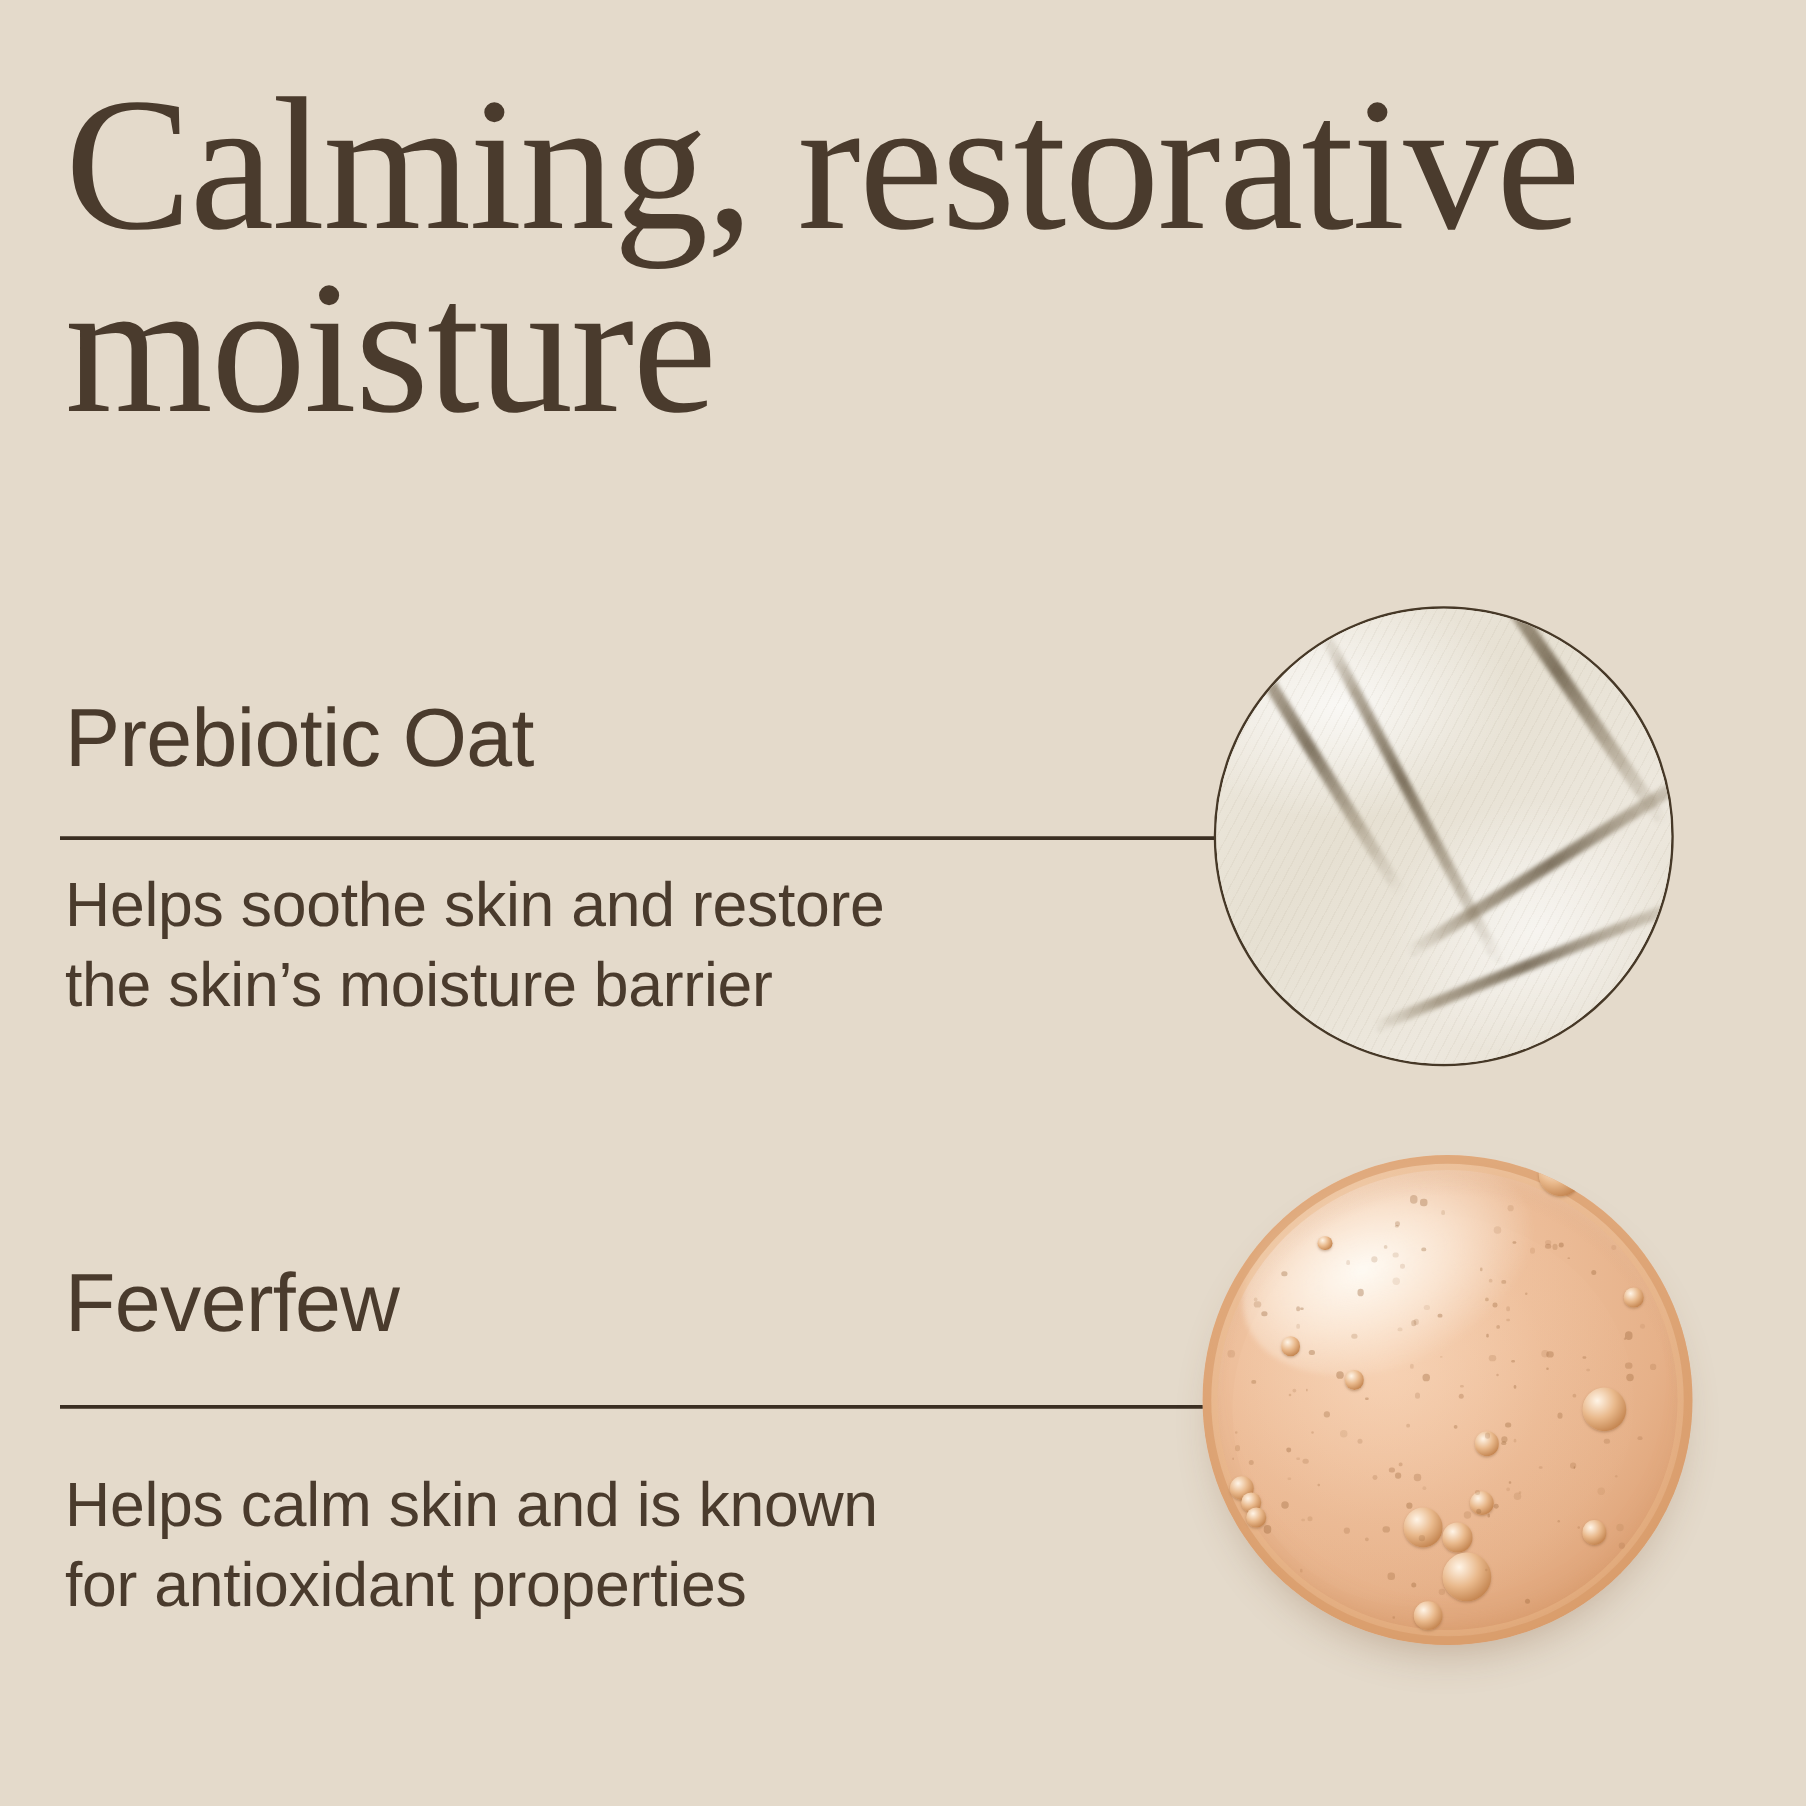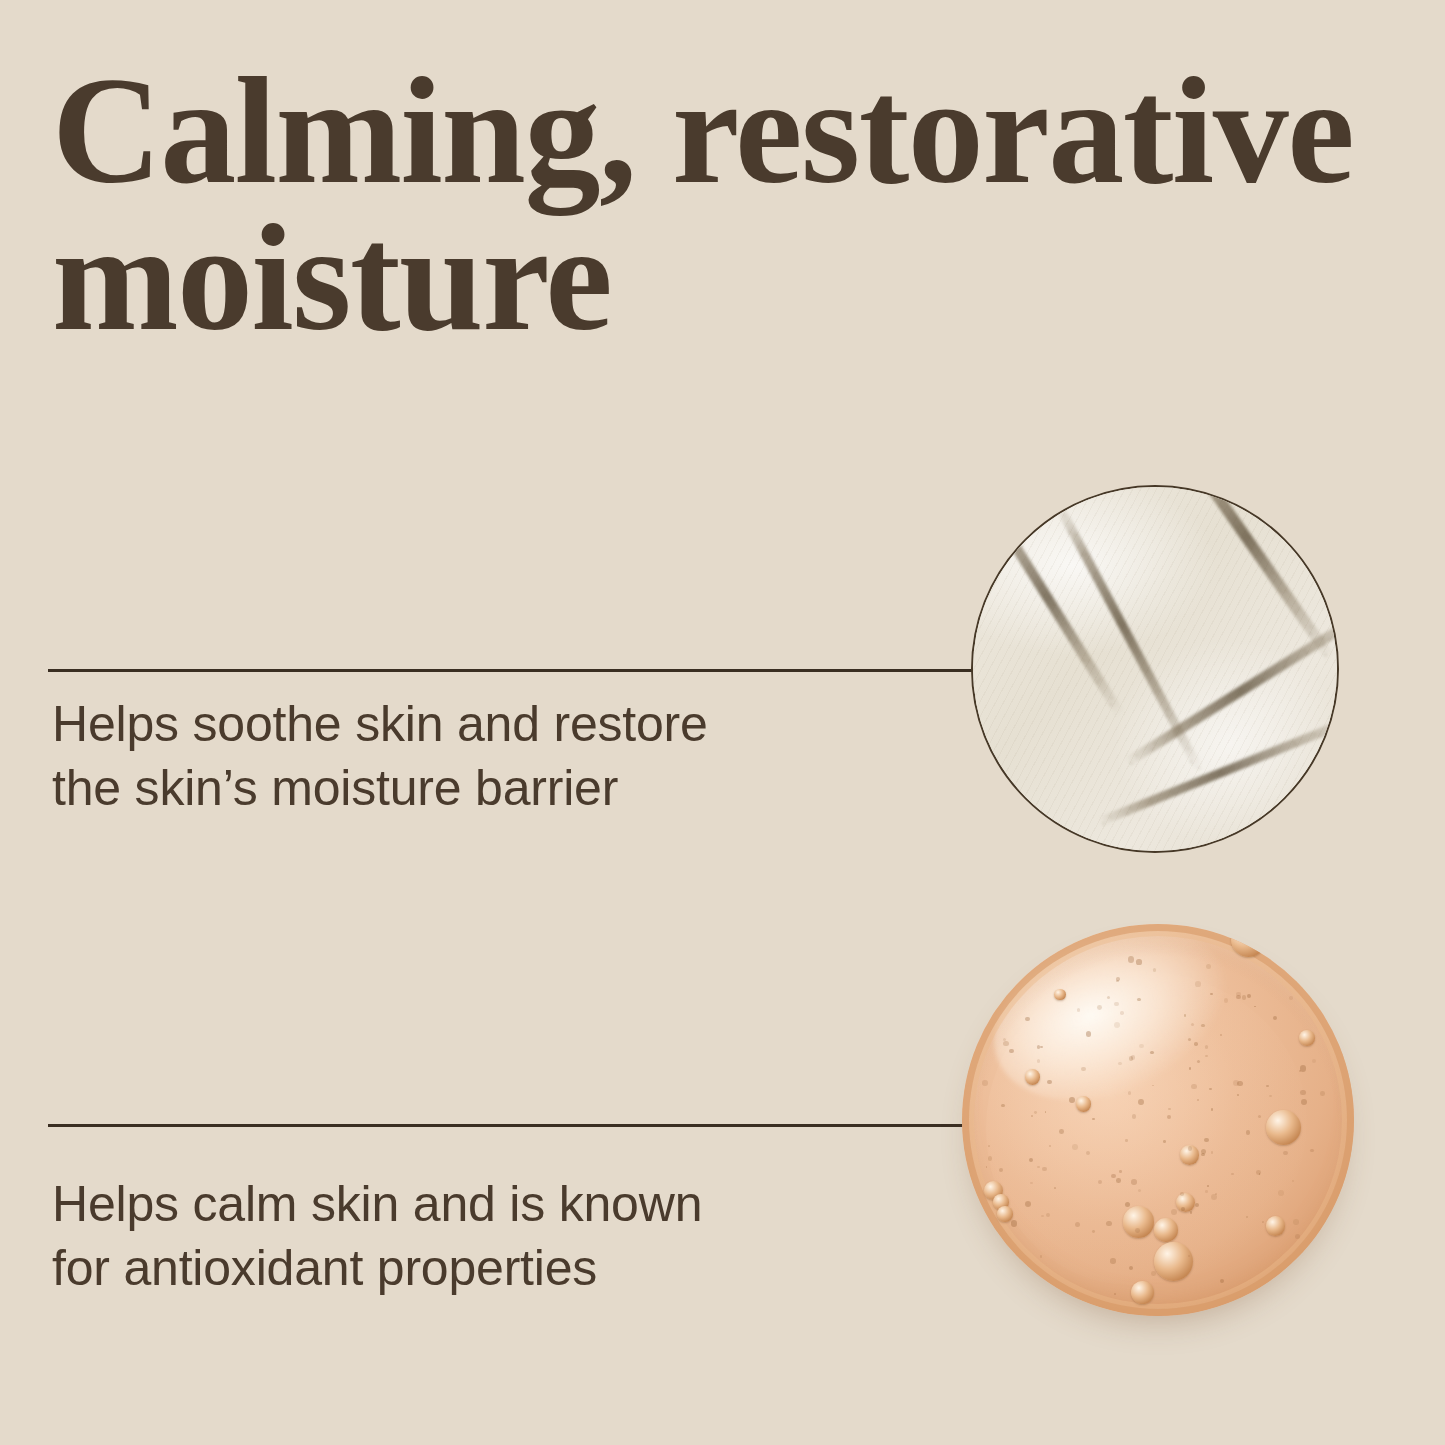--- a/index.html
+++ b/index.html
@@ -26,21 +26,21 @@
   .headline {
     position: absolute;
     left: 52px;
     top: 58px;
     width: 1330px;
     font-family: "Liberation Serif", "DejaVu Serif", serif;
     font-size: 152px;
     line-height: 0.97;
     letter-spacing: -1.5px;
     color: #4A3B2D;
-    font-weight: 700;
+    font-weight: 400;
     white-space: pre-line;
   }
 
   
   .ingredient {
     position: absolute;
     left: 52px;
   }
   .ingredient-title {
     font-family: "Liberation Sans", sans-serif;
@@ -219,20 +219,21 @@
   }
 </style>
 </head>
 <body>
 
 <div class="page">
 
   <div class="headline">Calming, restorative
 moisture</div>
 
+  <h2 class="ingredient ingredient-title" id="oat-title">Prebiotic Oat</h2>
 
   <div class="rule" id="rule-oat"></div>
 
   <p class="ingredient ingredient-desc" id="oat-desc">Helps soothe skin and restore
 the skin’s moisture barrier</p>
 
   <div class="swatch" id="swatch-oat">
     <div class="oat-surface">
       <div class="oat-fibers"></div>
       <div class="ridge" id="ridge-a">
@@ -246,20 +247,21 @@
       </div>
       <div class="ridge" id="ridge-d">
         <div class="ridge-grain"></div>
       </div>
       <div class="ridge" id="ridge-e">
         <div class="ridge-grain"></div>
       </div>
     </div>
   </div>
 
+  <h2 class="ingredient ingredient-title" id="fev-title">Feverfew</h2>
 
   <div class="rule" id="rule-fev"></div>
 
   <p class="ingredient ingredient-desc" id="fev-desc">Helps calm skin and is known
 for antioxidant properties</p>
 
   <div class="swatch" id="swatch-fev">
     <div class="gel-flow"></div>
     <div class="gel-specular"></div>
     <div class="gel-edge-shadow"></div>

